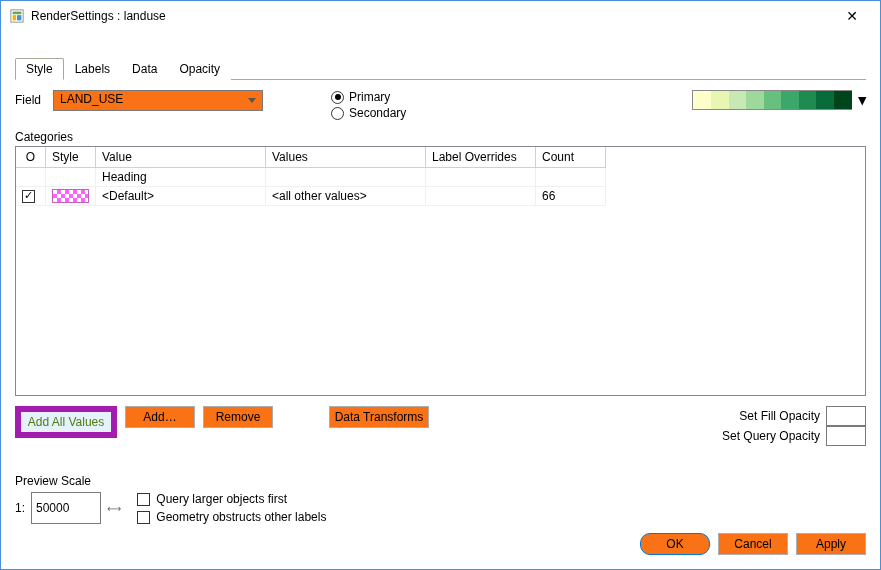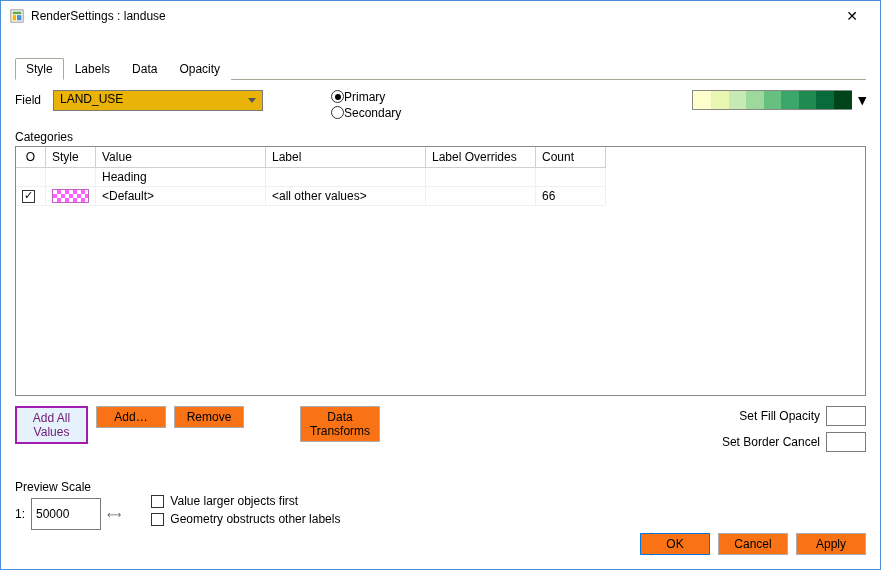--- a/index.html
+++ b/index.html
@@ -12,24 +12,24 @@
   .titlebar .close { width: 40px; height: 28px; display: flex; align-items: center; justify-content: center; font-size: 14px; cursor: pointer; }
 
   .content { position: absolute; top: 40px; left: 14px; right: 14px; bottom: 14px; margin-top: 16px; }
 
   .tabs { display: flex; border-bottom: 1px solid #aca899; margin-bottom: 10px; }
   .tab { padding: 3px 10px; border: 1px solid transparent; border-bottom: none; cursor: pointer; position: relative; top: 1px; background: #fff; }
   .tab.active { border-color: #aca899; border-bottom: 1px solid #fff; border-top-left-radius: 2px; border-top-right-radius: 2px; }
 
   .row1 { display: flex; align-items: flex-start; gap: 8px; margin-bottom: 10px; }
   .field-label { padding-top: 3px; width: 30px; }
-  .select { width: 210px; height: 21px; border: 1px solid #7a7a7a; background: #eab308; padding: 1px 18px 1px 6px; position: relative; }
+  .select { width: 210px; height: 21px; border: 1px solid #7a7a7a; background: #f97316; padding: 1px 18px 1px 6px; position: relative; }
   .select::after { content: ""; position: absolute; right: 6px; top: 7px; width: 0; height: 0; border-left: 4px solid transparent; border-right: 4px solid transparent; border-top: 5px solid #555; }
   .radios { margin-left: 60px; display: flex; flex-direction: column; gap: 2px; }
-  .radio { display: flex; align-items: flex-start; }
+  .radio { display: flex; align-items: center; gap: 5px; }
   .radio-circle { width: 13px; height: 13px; border: 1px solid #333; border-radius: 50%; display: inline-flex; align-items: center; justify-content: center; }
   .radio-circle.checked::after { content: ""; width: 6px; height: 6px; background: #000; border-radius: 50%; }
   .ramp-wrap { margin-left: auto; display: flex; align-items: center; gap: 6px; }
   .ramp { width: 160px; height: 20px; display: flex; border: 1px solid #888; }
   .ramp div { flex: 1; }
   .ramp-arrow { font-size: 15px; font-weight: bold; }
 
   .cat-label { margin-bottom: 2px; }
   .grid { border: 1px solid #828790; height: 250px; background: #fff; overflow: hidden; }
   .grid-head { display: flex; background: #fff; }
@@ -50,29 +50,29 @@
       linear-gradient(45deg, #ff60ff 25%, #fff 25%, #fff 75%, #ff60ff 75%);
     background-size: 8px 8px;
     background-position: 0 0, 4px 4px; }
 
   .chk { width: 13px; height: 13px; border: 1px solid #333; display: inline-flex; align-items: center; justify-content: center; font-size: 11px; line-height: 1; }
   .chk.checked::after { content: "✓"; font-size: 11px; position: relative; top: -1px; }
 
   .btnrow { display: flex; gap: 8px; margin-top: 10px; align-items: flex-start; }
   .btn { border: 1px solid #adadad; background: #f97316; padding: 3px 0; text-align: center; cursor: pointer; }
   .btn.w70 { width: 70px; }
-  .btn.w100 { width: 80px; }
-  .btn.primary { border-color: #0078d7; }
-  .btn-addall { width: 73px; border: 2px solid #a21caf; background: #e5f1fb; color: #701a75; padding: 3px 0; text-align: center; }
-
-  .opacity-block { margin-left: auto; display: flex; flex-direction: column; gap: 6px; align-items: flex-end; }
+  .btn.w100 { width: 100px; }
+  .btn.primary { border-color: #0078d7; border-radius: 10px; }
+  .btn-addall { width: 102px; border: 6px solid #a21caf; background: #e5f1fb; color: #4d7c0f; padding: 3px 0; text-align: center; }
+
+  .opacity-block { margin-left: auto; display: flex; flex-direction: column; gap: 0; align-items: flex-end; }
   .opacity-row { display: flex; align-items: center; gap: 6px; }
   .small-input { width: 40px; height: 20px; border: 1px solid #7a7a7a; background: #fff; }
 
-  .bottom-block { display: flex; align-items: flex-start; margin-top: 28px; gap: 30px; }
+  .bottom-block { display: flex; align-items: flex-end; margin-top: 28px; gap: 16px; }
   .preview { display: flex; flex-direction: column; gap: 4px; }
   .preview-inner { display: flex; align-items: center; gap: 6px; }
   .scale-input { width: 70px; height: 20px; border: 1px solid #7a7a7a; padding: 15px 4px; }
   .scale-lock { font-size: 10px; color: #666; }
   .renderopts { display: flex; flex-direction: column; gap: 4px; margin-top: 14px; }
   .check-row { display: flex; align-items: center; gap: 6px; }
 
   .dialog-buttons { position: absolute; right: 0; bottom: 0; display: flex; gap: 8px; }
 </style>
 </head>
@@ -133,21 +133,21 @@
       </div>
     </div>
 
     <div class="cat-label">Categories</div>
 
     <div class="grid">
       <div class="grid-head">
         <div class="gh col-on">O</div>
         <div class="gh col-style">Style</div>
         <div class="gh col-value">Value</div>
-        <div class="gh col-label">Label</div>
+        <div class="gh col-label">Values</div>
         <div class="gh col-over">Label Overrides</div>
         <div class="gh col-count">Count</div>
       </div>
 
       <div class="grid-row">
         <div class="gc col-on"></div>
         <div class="gc col-style"></div>
         <div class="gc col-value">Heading</div>
         <div class="gc col-label"></div>
         <div class="gc col-over"></div>
@@ -174,40 +174,40 @@
       <div class="btn w70">Remove</div>
       <div style="width:40px"></div>
       <div class="btn w100">Data Transforms</div>
 
       <div class="opacity-block">
         <div class="opacity-row">
           <span>Set Fill Opacity</span>
           <input class="small-input" style="">
         </div>
         <div class="opacity-row">
-          <span>Set Border Cancel</span>
+          <span>Set Query Opacity</span>
           <input class="small-input" style="">
         </div>
       </div>
     </div>
 
     <div class="bottom-block">
       <div class="preview">
         <span>Preview Scale</span>
         <div class="preview-inner">
           <span>1:</span>
           <input class="scale-input" value="50000" style="">
           <span class="scale-lock">⟷</span>
         </div>
       </div>
 
       <div class="renderopts">
         <div class="check-row">
           <span class="chk"></span>
-          <span>Value larger objects first</span>
+          <span>Query larger objects first</span>
         </div>
         <div class="check-row">
           <span class="chk"></span>
           <span>Geometry obstructs other labels</span>
         </div>
       </div>
     </div>
 
     <div class="dialog-buttons">
       <div class="btn primary w70">OK</div>

